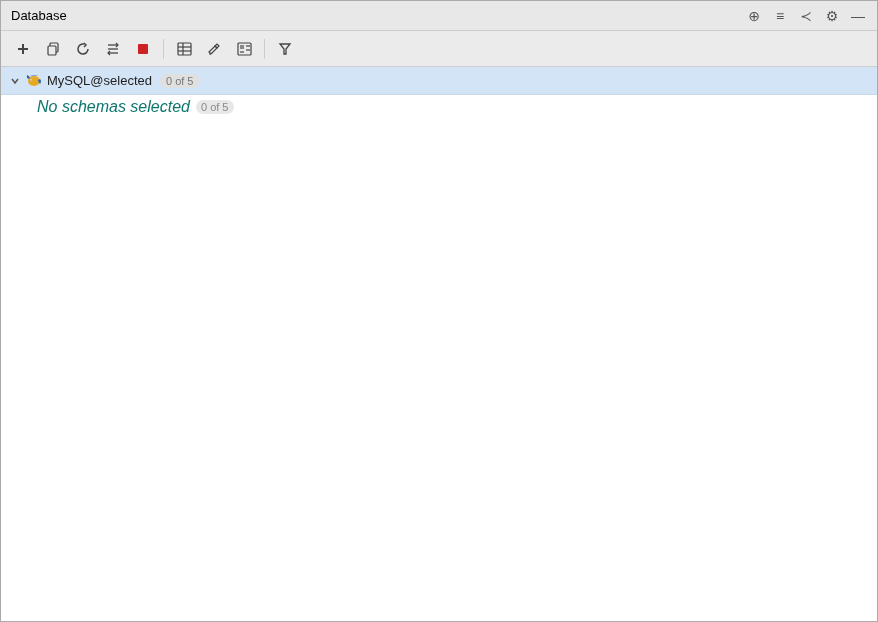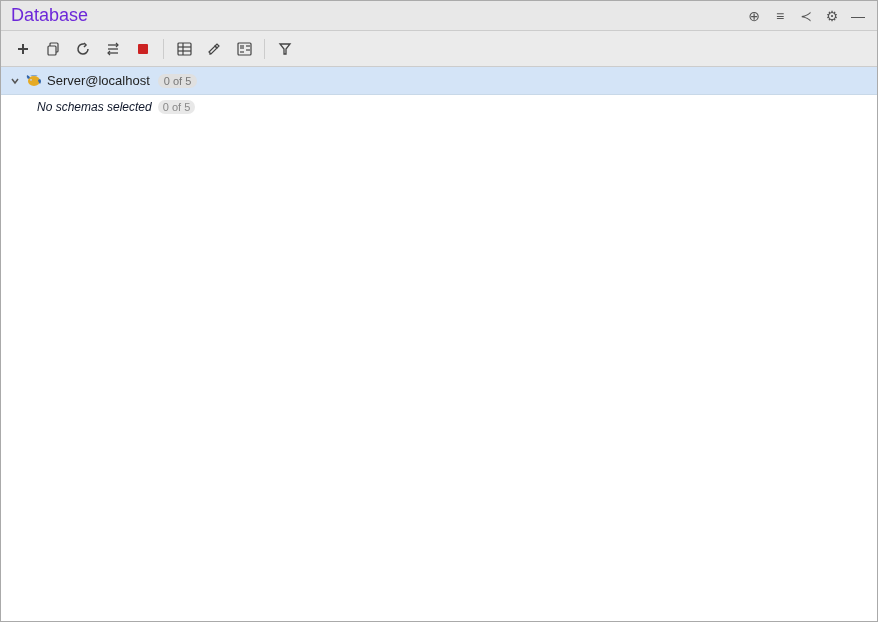--- a/index.html
+++ b/index.html
@@ -36,22 +36,22 @@
       height: 30px;
     }
 
     .title-bar-left {
       display: flex;
       align-items: center;
       gap: 6px;
     }
 
     .title-text {
-      font-size: 18px;
-      color: #6d28d9;
+      font-size: 13px;
+      color: #000000;
       font-weight: normal;
     }
 
     .title-bar-right {
       display: flex;
       align-items: center;
       gap: 8px;
     }
 
     .title-icon {
@@ -166,22 +166,22 @@
     }
 
     .no-schemas-row {
       display: flex;
       align-items: center;
       padding: 3px 6px 3px 36px;
       height: 24px;
     }
 
     .no-schemas-text {
-      font-size: 12px;
-      color: #0f172a;
+      font-size: 16px;
+      color: #0f766e;
       font-style: italic;
     }
 
     .no-schemas-badge {
       margin-left: 6px;
       font-size: 11px;
       color: #888;
       background: #e8e8e8;
       border-radius: 8px;
       padding: 1px 5px;
@@ -309,21 +309,21 @@
           <svg width="18" height="16" viewBox="0 0 18 16">
 
             <ellipse cx="9" cy="8" rx="6" ry="5" fill="#e8a000" opacity="0.85"></ellipse>
             <path d="M3,6 Q1,4 2,2 Q5,3 5,5Z" fill="#3366aa"></path>
             <path d="M15,6 Q17,8 15,11 Q13,9 13,7Z" fill="#3366aa"></path>
             <path d="M5,3 Q9,1 13,3 Q9,2 5,3Z" fill="#3366aa"></path>
             <circle cx="6" cy="7" r="1" fill="#fff"></circle>
             <circle cx="6" cy="7" r="0.5" fill="#222"></circle>
           </svg>
         </span>
-        <span class="tree-label">Server@localhost</span>
+        <span class="tree-label">MySQL@selected</span>
         <span class="tree-badge">0 of 5</span>
       </div>
 
       <div class="no-schemas-row">
         <span class="no-schemas-text">No schemas selected</span>
         <span class="no-schemas-badge">0 of 5</span>
       </div>
 
 
     </div>

